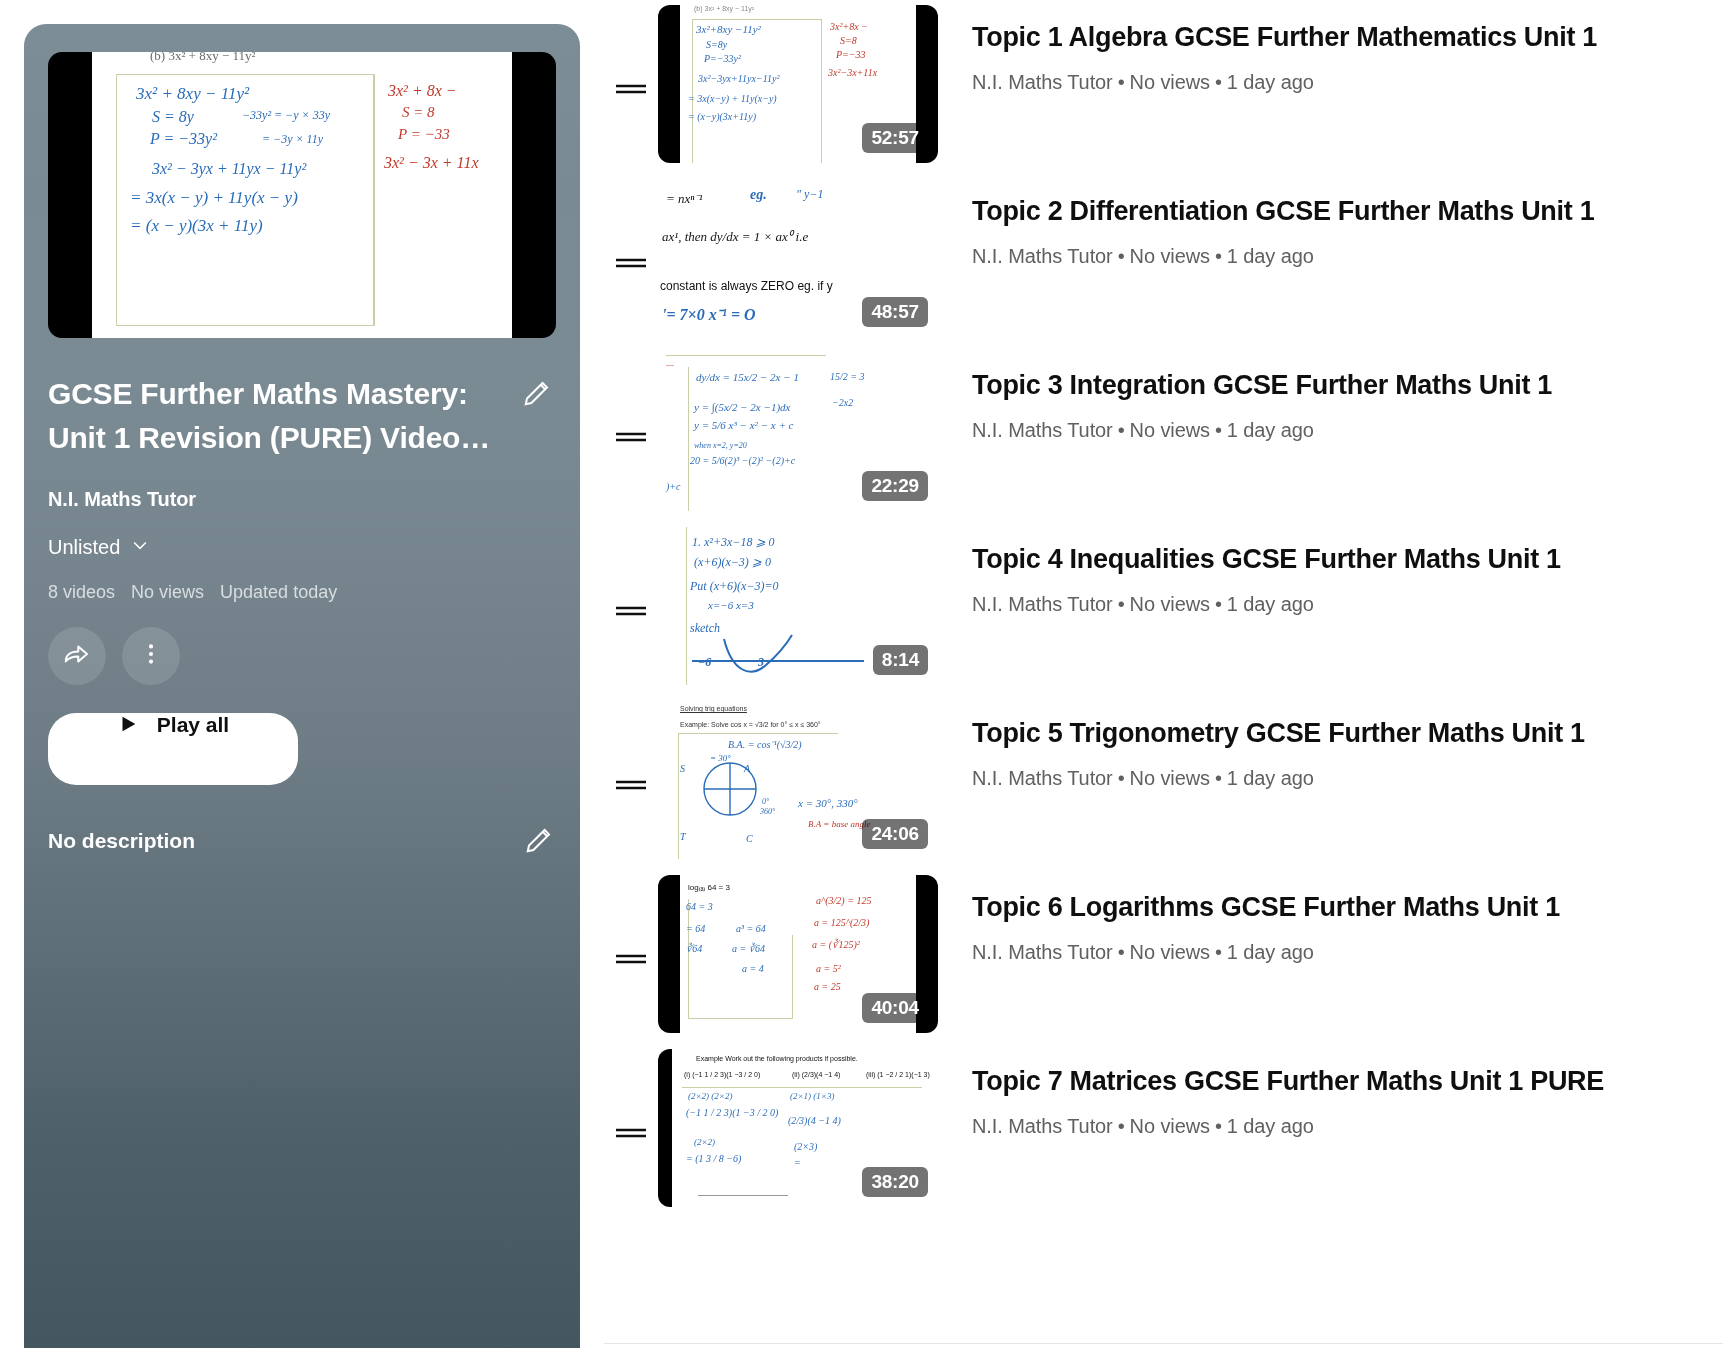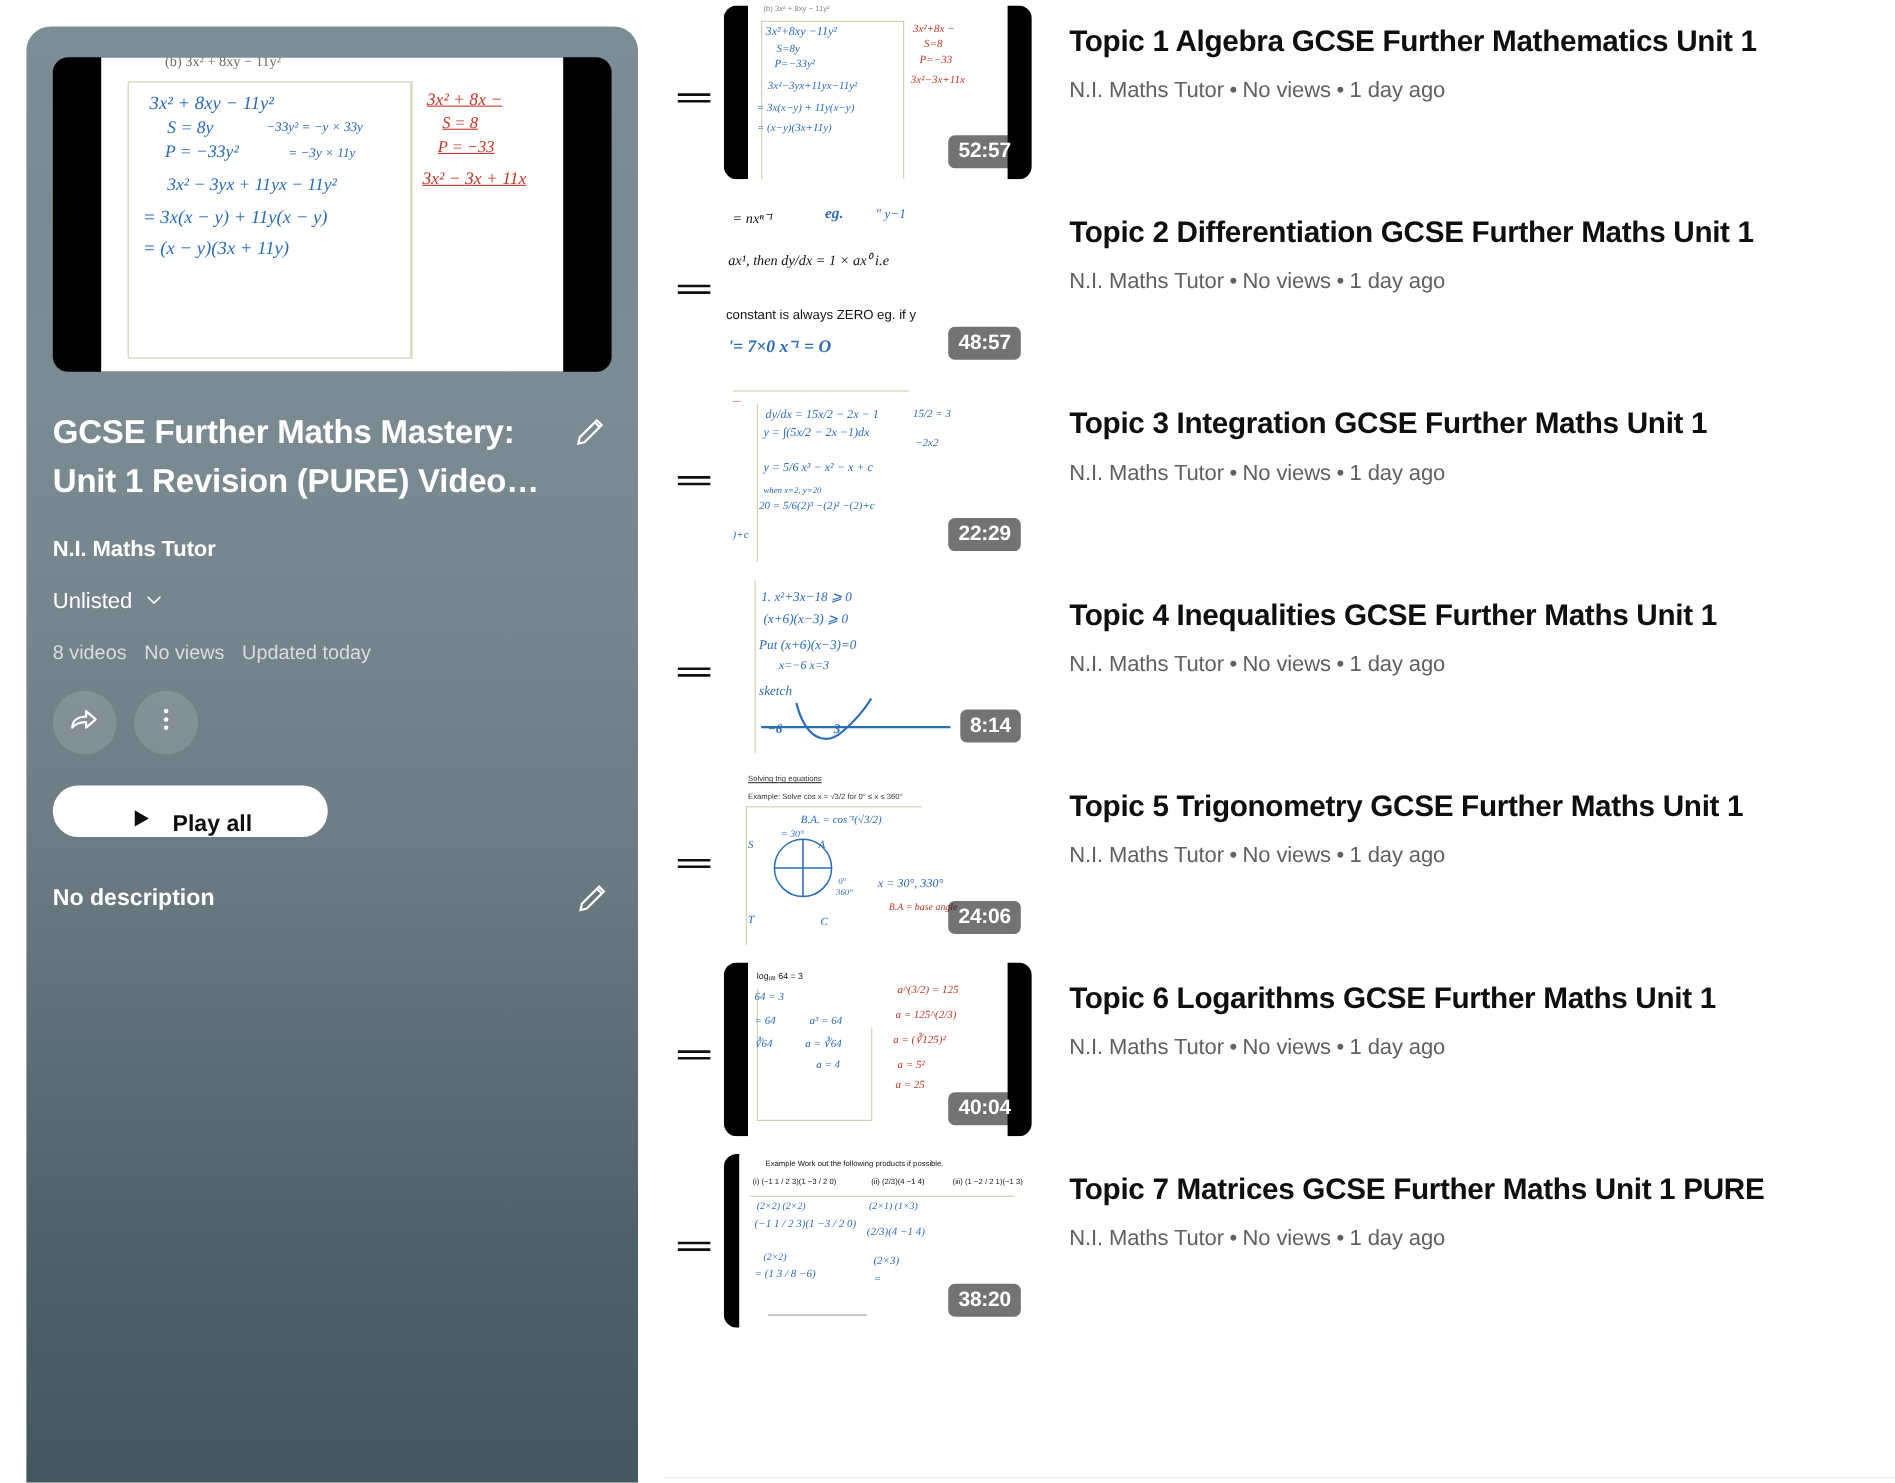--- a/index.html
+++ b/index.html
@@ -71,21 +71,21 @@
     border: 1.5px solid #c9cfa8;
     border-top-color:#c9cfa8;
   }
   .hero-page .divider {
     position: absolute;
     left: 282px; top: 22px;
     width: 0px; height: 252px;
     border-left: 1.5px solid #c9cfa8;
   }
   .hw { position:absolute; color:#2b6cb8; font-family:"Liberation Serif", serif; font-style:italic; white-space:nowrap; }
-  .hw-red { color:#c0392b;text-decoration:underline; }
+  .hw-red { color:#c0392b; }
   .hw-grey { color:#6b6b6b; font-style:normal; font-family:"Liberation Serif", serif;}
 
   .panel-title {
     position: relative;
     margin-top: 34px;
     padding-right: 62px;
     color: #ffffff;
     font-size: 30px;
     font-weight: bold;
     line-height: 1.46;
@@ -134,26 +134,26 @@
     align-items: center;
     justify-content: center;
     cursor: pointer;
   }
   .action-row {
     margin-top: 28px;
     display: flex;
     gap: 16px;
   }
   .btn-play {
-    width: 250px; height: 47px;
+    width: 250px; height: 72px;
     border-radius: 28px;
     background: #ffffff;
     color: #0f0f0f;
     display: flex;
-    align-items: flex-end;
+    align-items: flex-start;
     justify-content: center;
     gap: 18px;
     font-size: 21px;
     font-weight: bold;
     cursor: pointer;
     border: none;
     font-family: "Liberation Sans", sans-serif;
   }
   .btn-shuffle {
     width: 250px; height: 56px;
@@ -442,21 +442,21 @@
         <svg width="30" height="18" viewBox="0 0 30 18" stroke="#0f0f0f" stroke-width="2.4">
             <path d="M0 6h30M0 12h30"></path>
           </svg>
       </div>
       <div class="thumb">
         <div class="sheet"></div>
         <div class="greenline" style="left:8px; top:2px; width:160px; height:1px;"></div>
         <div class="greenline" style="left:30px; top:14px; width:1px; height:144px;"></div>
         <span class="mini mini-r" style="left:8px; top:6px; font-size:9px;">—</span>
         <span class="mini" style="left:38px; top:18px; font-size:11px;">dy/dx = 15x/2 − 2x − 1</span>
-        <span class="mini" style="left:36px; top:34px; font-size:11px;">y = ∫(5x/2 − 2x −1)dx</span>
+        <span class="mini" style="left:36px; top:48px; font-size:11px;">y = ∫(5x/2 − 2x −1)dx</span>
         <span class="mini" style="left:36px; top:66px; font-size:11px;">y = 5/6 x³ − x² − x + c</span>
         <span class="mini" style="left:36px; top:88px; font-size:8px;">when x=2, y=20</span>
         <span class="mini" style="left:32px; top:102px; font-size:10px;">20 = 5/6(2)³ −(2)² −(2)+c</span>
         <span class="mini" style="left:172px; top:18px; font-size:10px;">15/2 = 3</span>
         <span class="mini" style="left:174px; top:44px; font-size:10px;">−2x2</span>
         <span class="mini" style="left:8px; top:128px; font-size:10px;">)+c</span>
         <span class="dur">22:29</span>
       </div>
       <div class="meta">
         <div class="vid-title">Topic 3 Integration GCSE Further Maths Unit 1</div>

